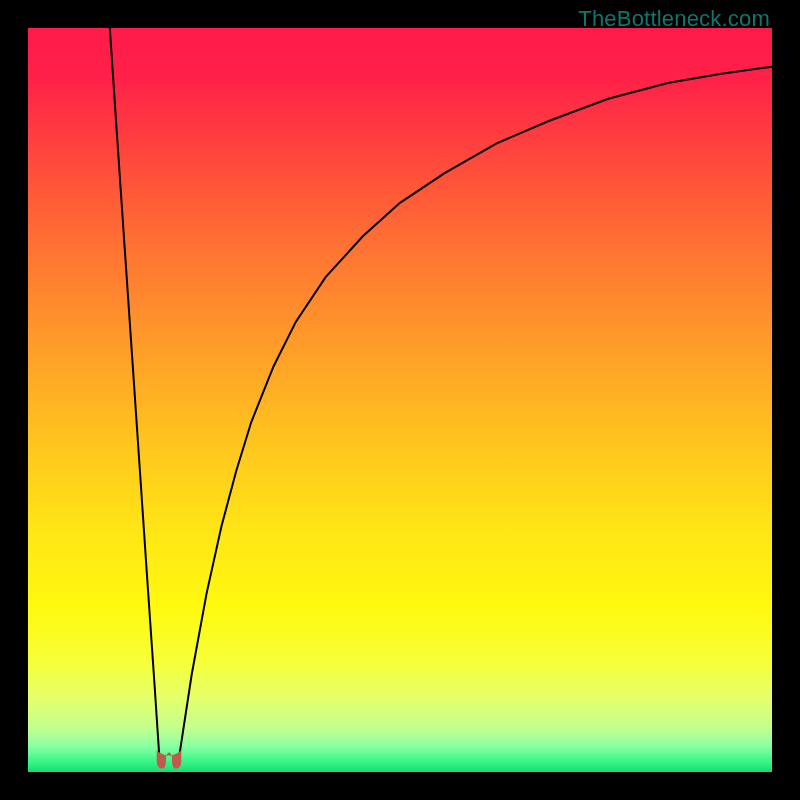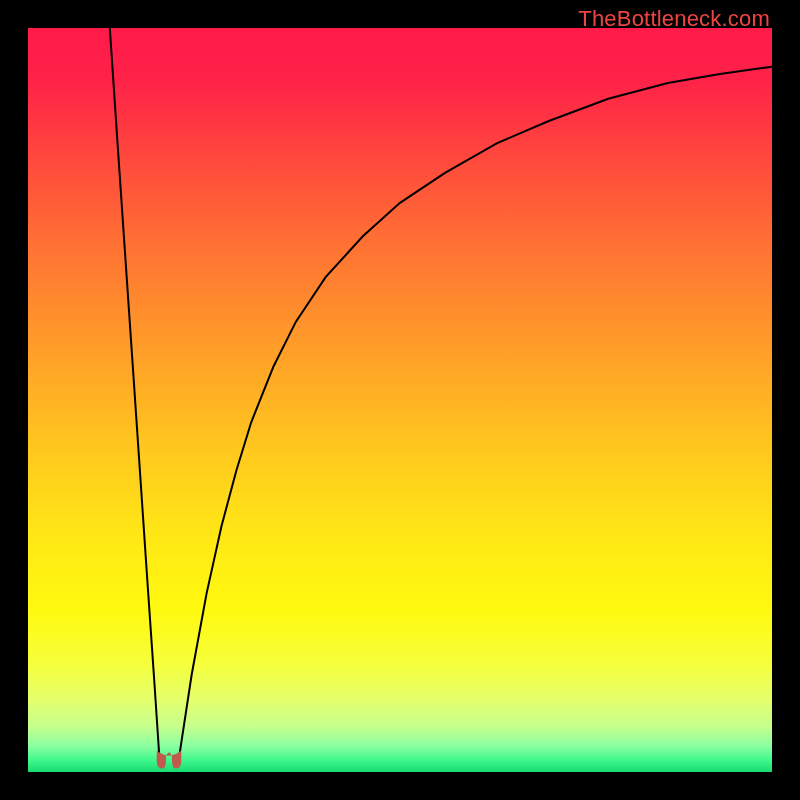--- a/index.html
+++ b/index.html
@@ -28,21 +28,21 @@
     overflow: hidden;
   }
   .gradient {
     position: absolute;
     inset: 0;
   }
   .watermark {
     position: absolute;
     top: 6px;
     right: 30px;
-    color: #ef4444;
+    color: #0f766e;
     font-size: 22px;
     letter-spacing: 0.2px;
   }
   svg.curves {
     position: absolute;
     inset: 0;
   }
   .minimum-marker {
     fill: #c1594c;
     stroke: none;

